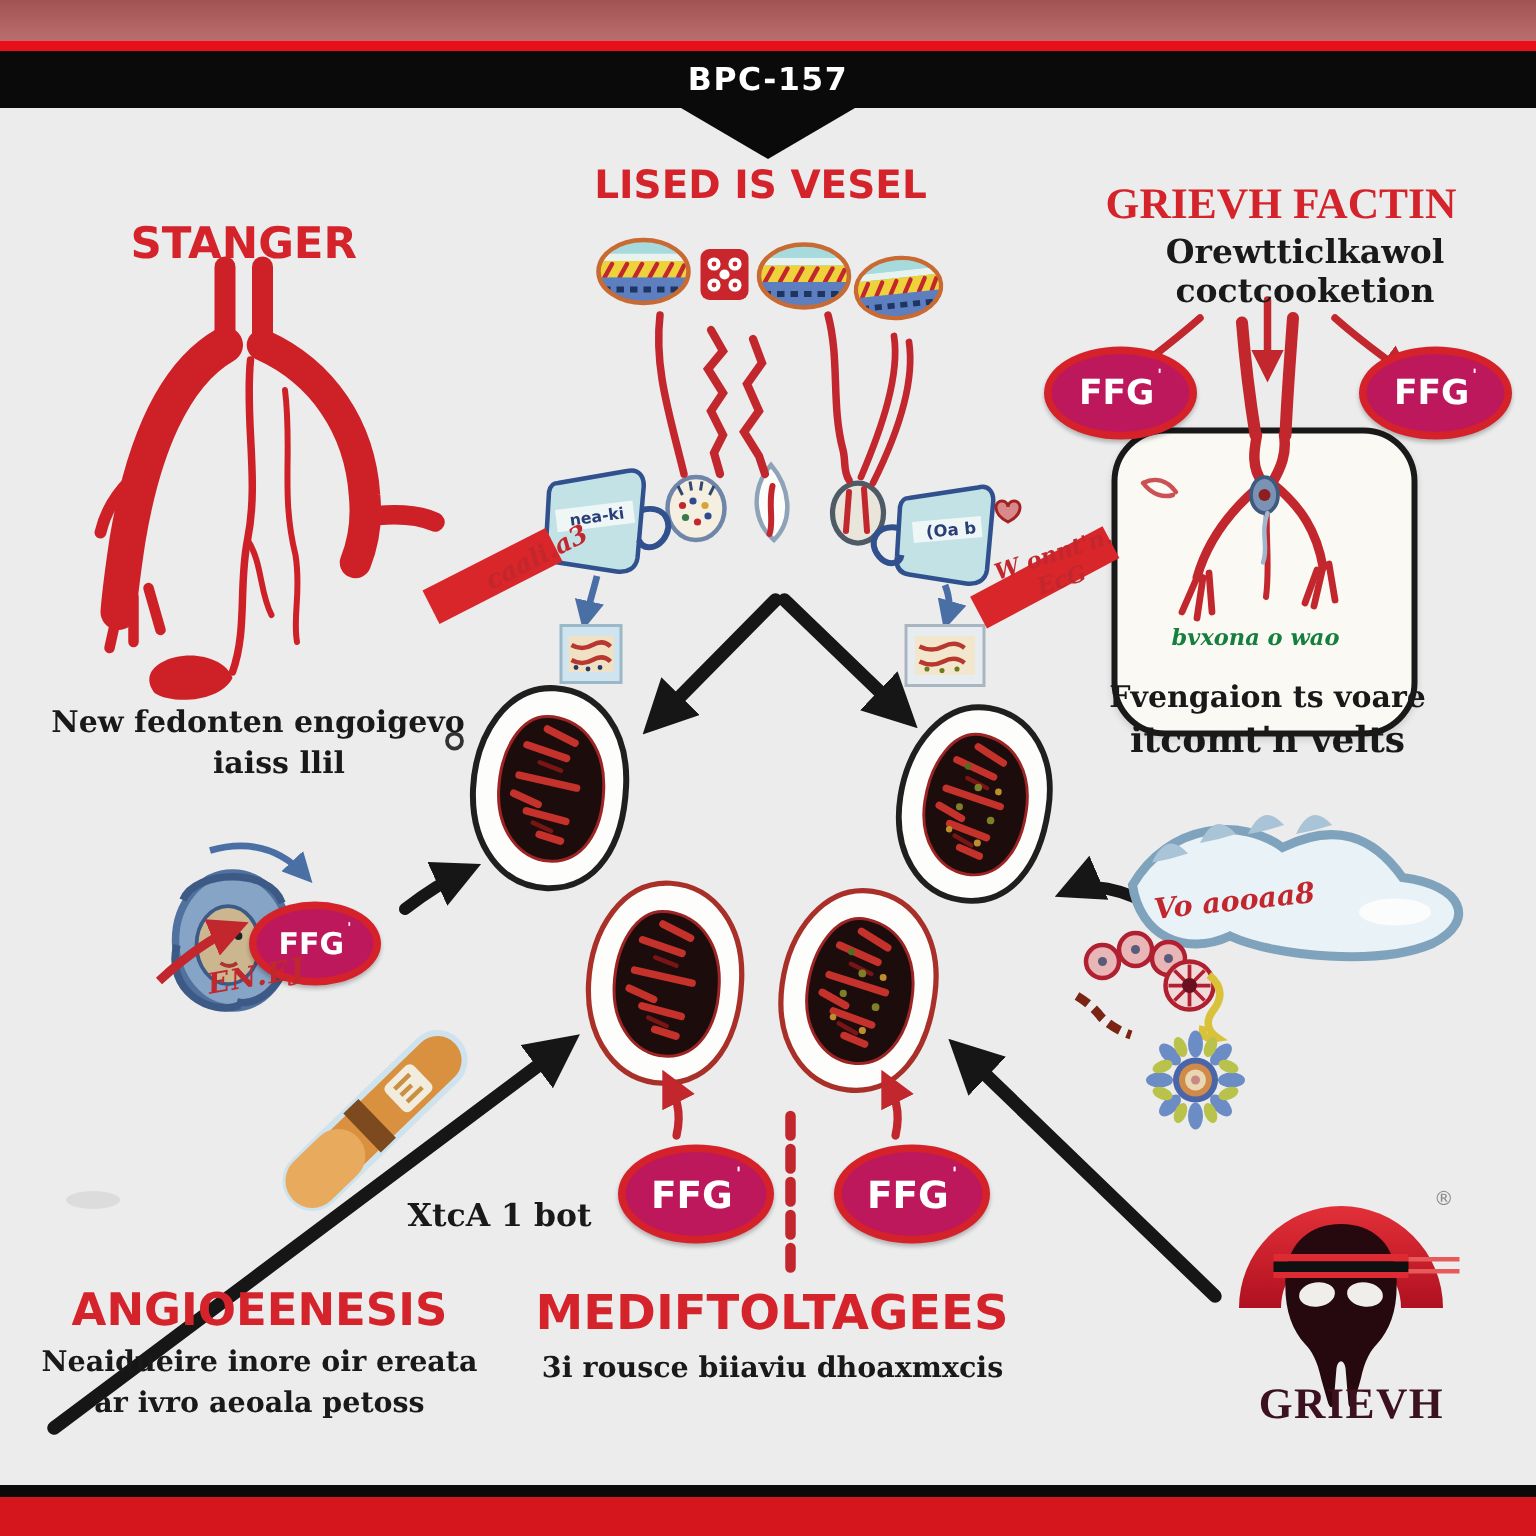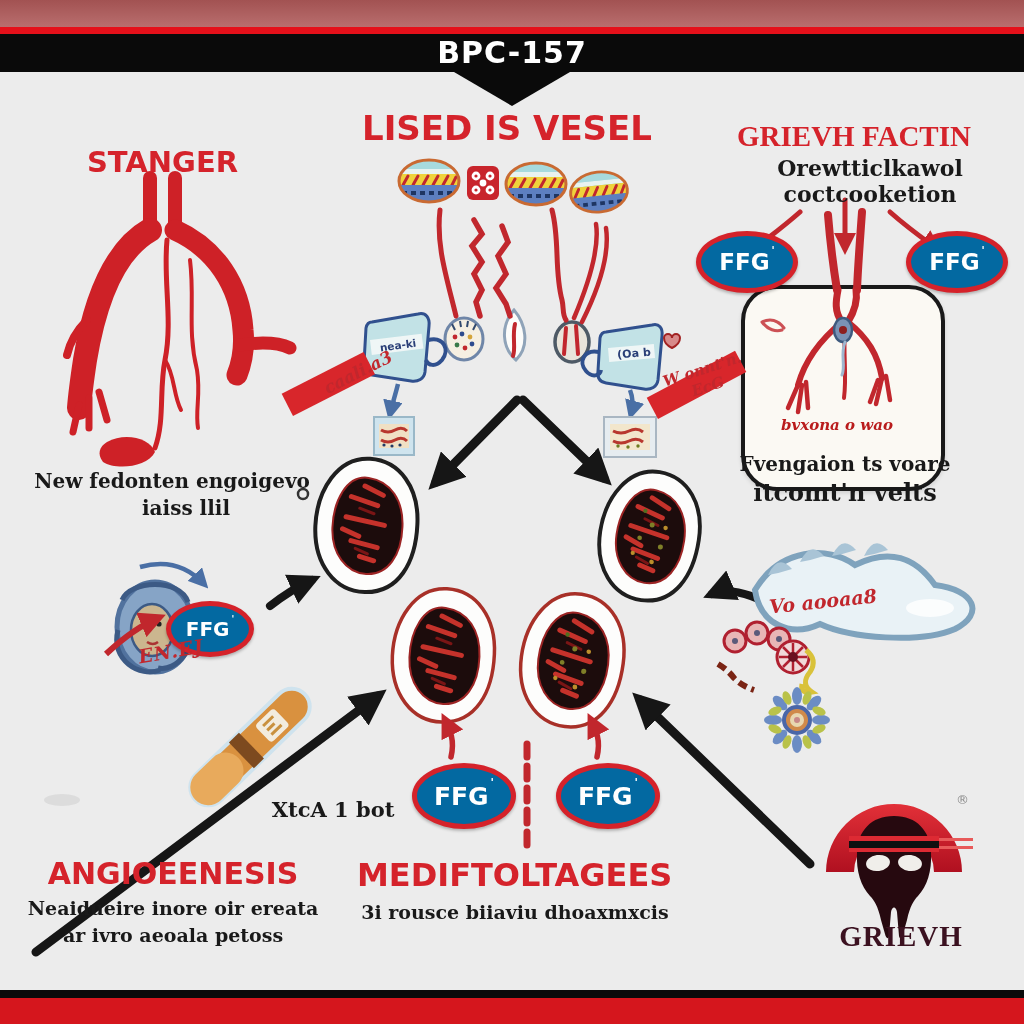--- a/index.html
+++ b/index.html
@@ -3,34 +3,34 @@
 <meta charset="utf-8">
 <style>
   html,body{margin:0;padding:0;background:#888;}
   #poster{position:relative;width:1024px;height:1024px;margin:0 auto;background:#ececec;overflow:hidden;
     font-family:"DejaVu Sans",sans-serif;}
   .abs{position:absolute;}
   
   .bar-mauve{left:0;top:0;width:1024px;height:27px;background:linear-gradient(#a25252,#b96e6e);z-index:2;}
   .bar-redstripe{left:0;top:27px;width:1024px;height:7px;background:#e5101a;z-index:2;}
   .bar-black{left:0;top:34px;width:1024px;height:38px;background:#0a0a0a;z-index:2;color:#fff;
-    font-weight:800;font-size:30px;letter-spacing:1px;text-align:center;line-height:38px;}
+    font-weight:800;font-size:21px;letter-spacing:1px;text-align:center;line-height:38px;}
   .tri-down{left:454px;top:72px;width:0;height:0;border-left:58px solid transparent;
     border-right:58px solid transparent;border-top:34px solid #0a0a0a;z-index:2;}
   .foot-black{left:0;top:990px;width:1024px;height:8px;background:#0a0a0a;z-index:2;}
   .foot-red{left:0;top:998px;width:1024px;height:26px;background:#d5161d;z-index:2;}
   
   .t-red{color:#d5232b;font-weight:800;text-align:center;z-index:5;line-height:1.05;}
   .cap{font-family:"DejaVu Serif",serif;font-weight:700;color:#191919;text-align:center;z-index:5;line-height:1.2;}
   .hand{font-family:"DejaVu Serif",serif;font-style:italic;font-weight:700;color:#c1272d;z-index:5;text-align:center;}
   .brand{font-family:"Liberation Serif",serif;font-weight:700;color:#3b1120;text-align:center;
     letter-spacing:1px;z-index:5;}
   .reg{color:#8a8a8a;font-size:13px;z-index:5;}
   
-  .ffg{background:#0369a1;border:5px solid #d5222a;border-radius:50%;display:flex;align-items:center;
+  .ffg{background:#be185d;border:5px solid #d5222a;border-radius:50%;display:flex;align-items:center;
     justify-content:center;color:#fff;font-weight:800;z-index:4;box-shadow:0 2px 3px rgba(0,0,0,.25);}
   .ffg .tick{font-size:.45em;margin-left:2px;align-self:flex-start;margin-top:8px;}
   
   .gf-box{left:741px;top:285px;width:196px;height:198px;background:#fbf9f3;border:4px solid #191919;
     border-radius:36px;z-index:1;box-shadow:0 2px 4px rgba(0,0,0,.12);}
   #art{position:absolute;left:0;top:0;z-index:3;pointer-events:none;}
 </style>
 </head>
 <body>
 
@@ -383,30 +383,30 @@
       <rect x="34" y="61" width="90" height="7" fill="#101010"></rect>
       <rect x="34" y="68" width="90" height="4" fill="#dd2a33"></rect>
       <rect x="124" y="58" width="34" height="3" fill="#e85a5a"></rect>
       <rect x="124" y="66" width="34" height="3" fill="#e85a5a"></rect>
       <ellipse cx="63" cy="83" rx="12" ry="8" fill="#f0eeea" transform="rotate(-8 63 83)"></ellipse>
       <ellipse cx="95" cy="83" rx="12" ry="8" fill="#f0eeea" transform="rotate(8 95 83)"></ellipse>
     </g>
   </svg>
 
   <div class="abs t-red" style="left:55px;top:147px;width:215px;font-size:29px;">STANGER</div>
-  <div class="abs t-red" style="left:312px;top:111px;width:390px;font-size:34px;">LISED IS VESEL</div>
+  <div class="abs t-red" style="left:312px;top:111px;width:390px;font-size:26px;">LISED IS VESEL</div>
   <div class="abs t-red" style="left:693px;top:121px;width:322px;font-size:29px;font-family:Liberation Serif, serif;">GRIEVH FACTIN</div>
   <div class="abs cap" style="left:688px;top:155px;width:332px;font-size:22px;margin-left:16px;">Orewtticlkawol coctcooketion</div>
 
   <div class="abs cap" style="left:22px;top:469px;width:300px;font-size:20px;">New fedonten engoigevo</div>
   <div class="abs cap" style="left:36px;top:496px;width:300px;font-size:20px;">iaiss llil</div>
 
   <div class="abs cap" style="left:725px;top:452px;width:240px;font-size:20px;">Fvengaion ts voare</div>
   <div class="abs cap" style="left:725px;top:479px;width:240px;font-size:24px;">itcomt'n velts</div>
-  <div class="abs hand" style="left:762px;top:416px;width:150px;font-size:15px;color:#b91c1c;">bvxona o wao</div>
+  <div class="abs hand" style="left:762px;top:416px;width:150px;font-size:15px;color:#15803d;">bvxona o wao</div>
 
   <div class="abs t-red" style="left:28px;top:858px;width:290px;font-size:30px;">ANGIOEENESIS</div>
   <div class="abs cap" style="left:12px;top:897px;width:322px;font-size:19px;">Neaidueire inore oir ereata</div>
   <div class="abs cap" style="left:12px;top:924px;width:322px;font-size:19px;">ar ivro aeoala petoss</div>
   <div class="abs cap" style="left:258px;top:797px;width:150px;font-size:21px;">XtcA 1 bot</div>
 
   <div class="abs t-red" style="left:357px;top:859px;width:315px;font-size:32px;">MEDIFTOLTAGEES</div>
   <div class="abs cap" style="left:340px;top:901px;width:350px;font-size:19px;">3i rousce biiaviu dhoaxmxcis</div>
 
   <div class="abs hand" style="left:116px;top:640px;width:110px;font-size:19px;transform:rotate(-10deg);letter-spacing:1px;">EN.EJ</div>

